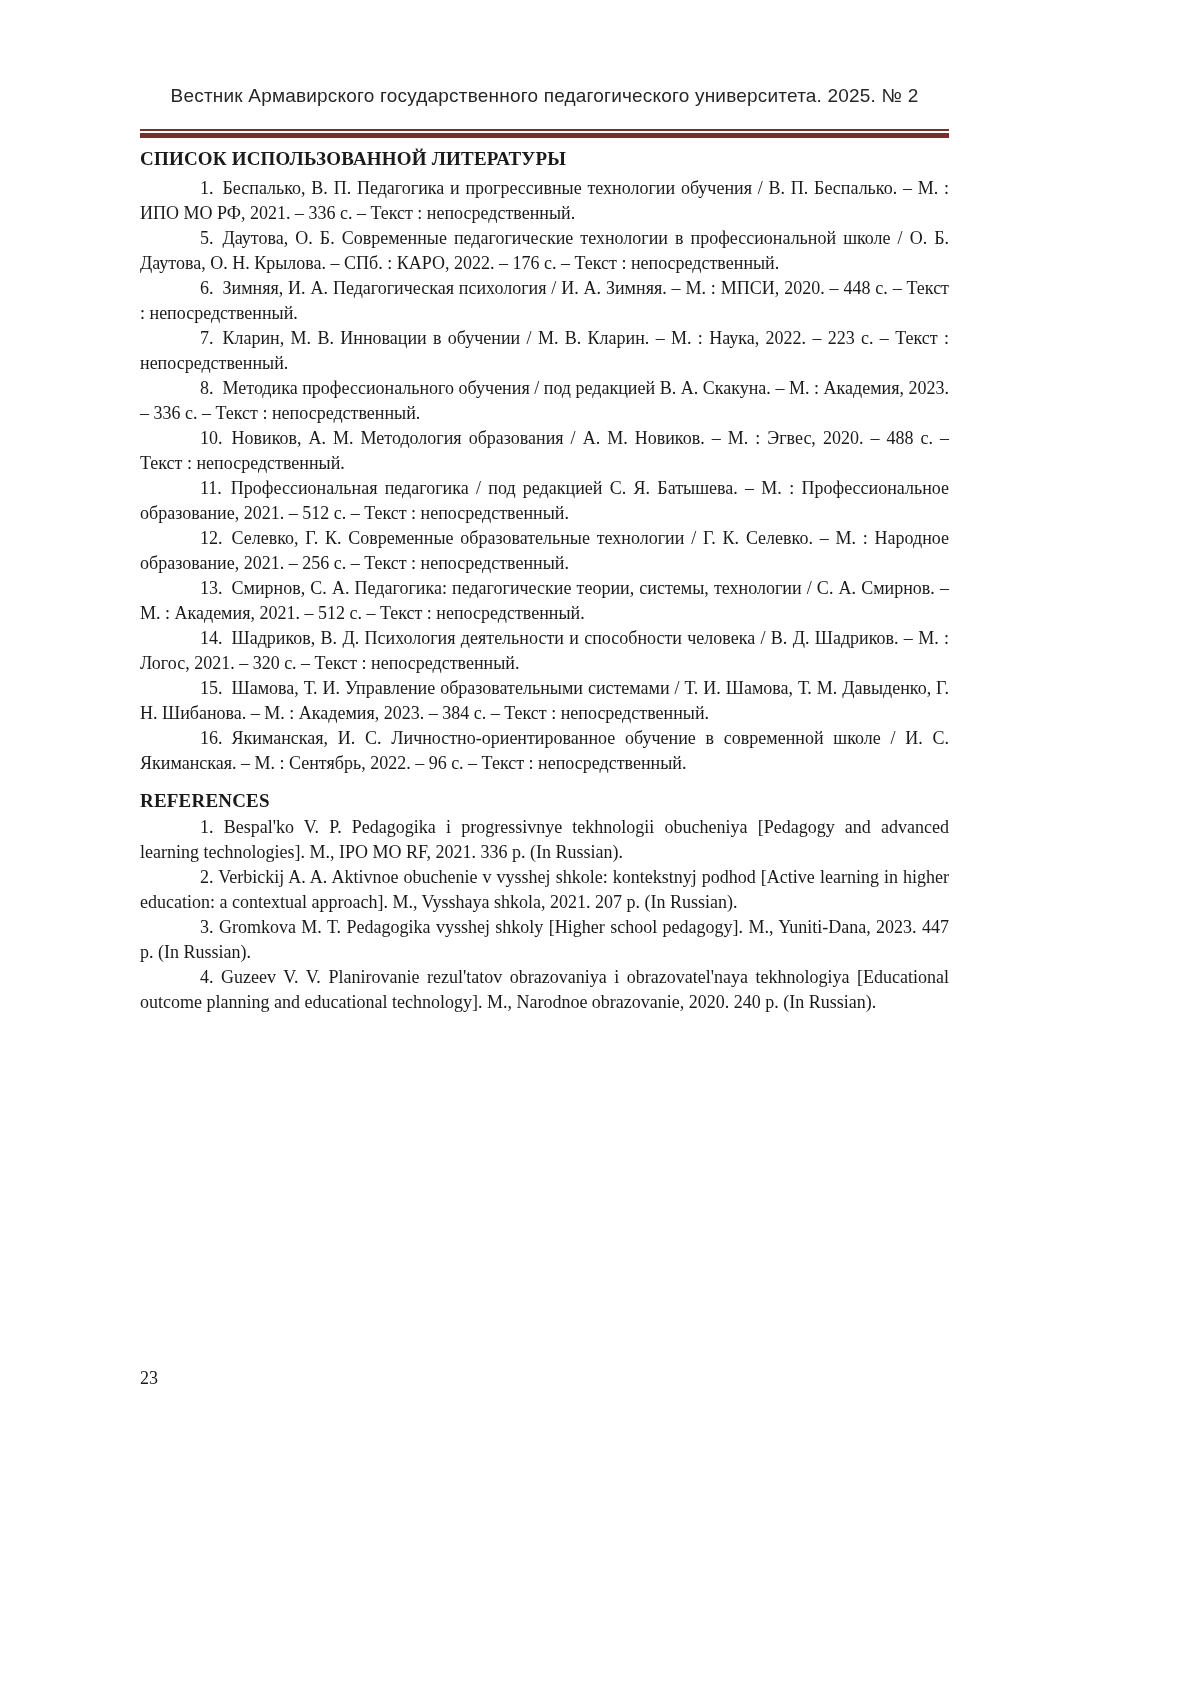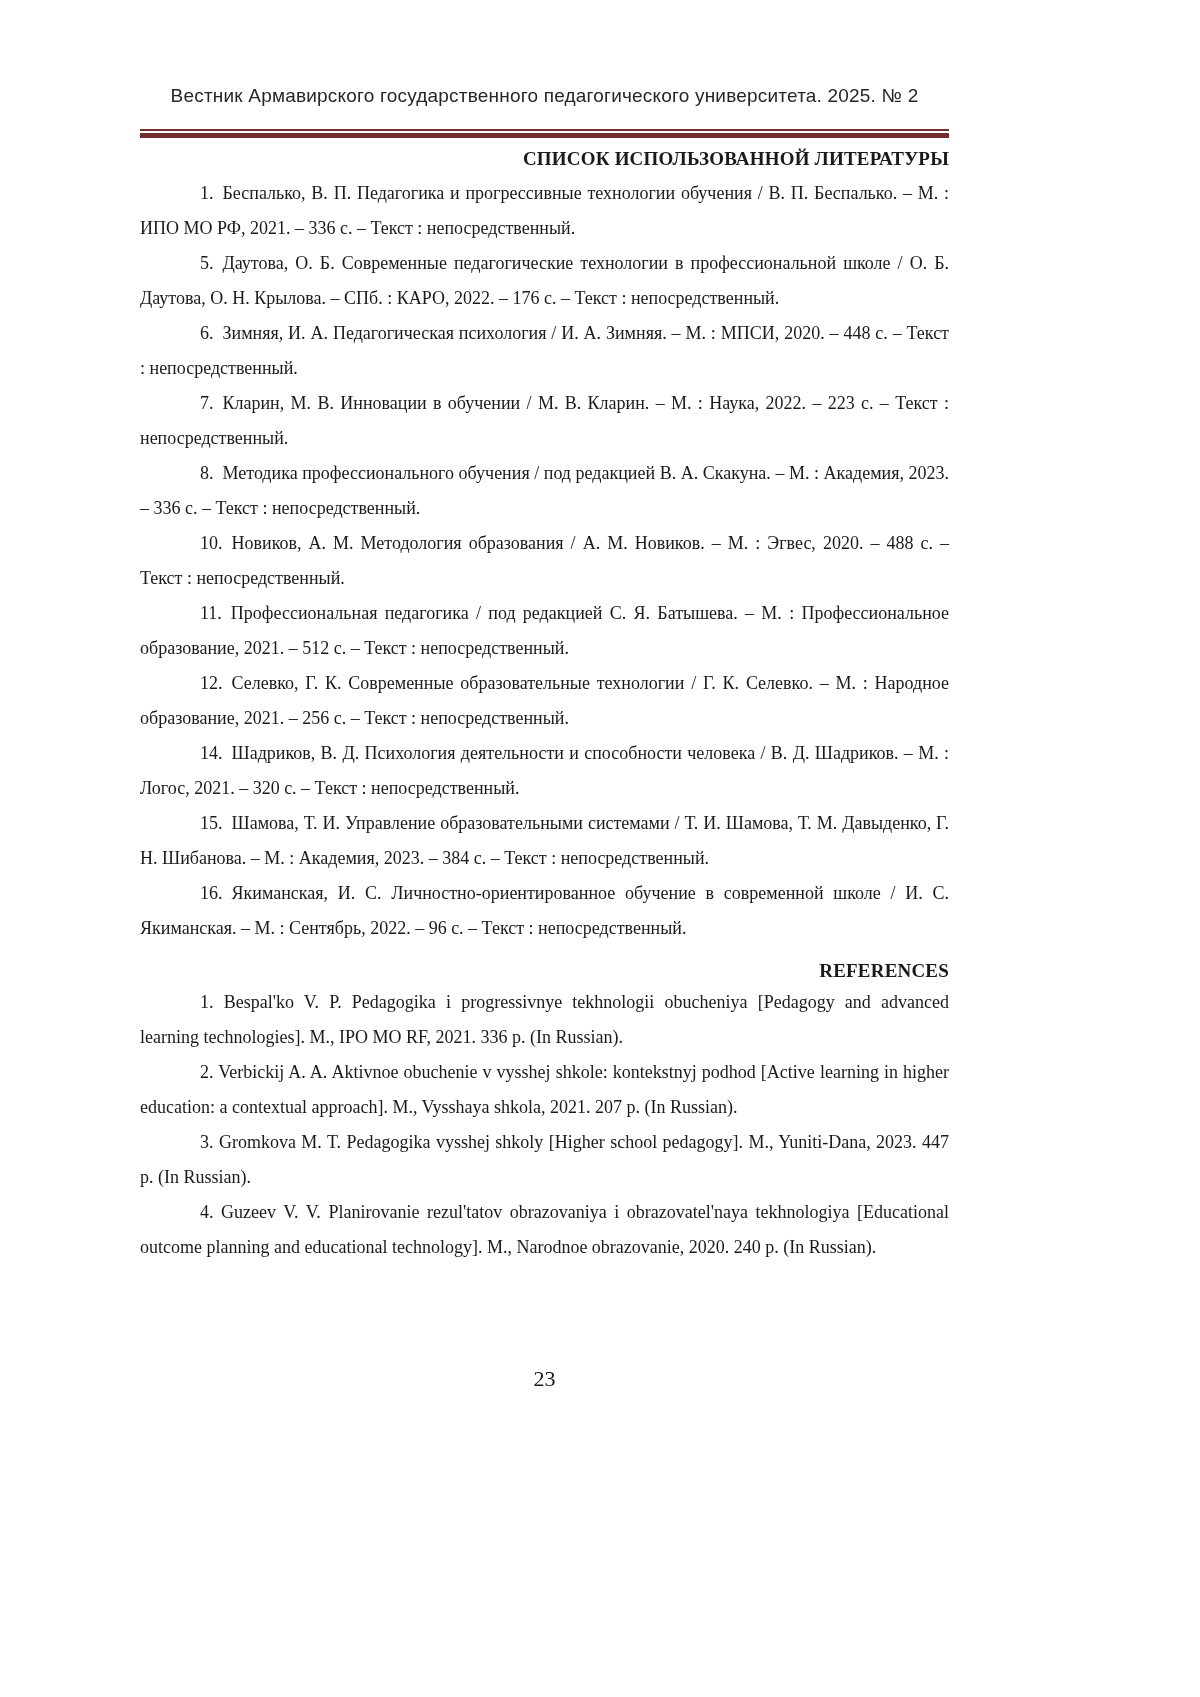--- a/index.html
+++ b/index.html
@@ -35,43 +35,43 @@
   .rule-gap   { height: 2px; background: #ffffff; }
   .rule-thick { height: 5px; background: #742f2f; }
 
   
   .content { top: 146px; }
   .section-title {
     margin: 0 0 5px 0;
     font-size: 19px;
     font-weight: bold;
     line-height: 25px;
-    text-align: right;
+    text-align: left;
     letter-spacing: 0.2px;
   }
   .section-title.refs { margin-top: 12px; margin-bottom: 2px; }
   .bib-item, .ref-item {
     margin: 0;
     font-size: 18px;
-    line-height: 35px;
+    line-height: 25px;
     text-align: justify;
     text-indent: 60px;
     hyphens: manual;
     -webkit-hyphens: manual;
   }
   .bib-num { margin-right: 9px; }
   .ref-title { }
 
   .page-number {
     position: absolute;
     left: 140px;
     width: 809px;
     top: 1366px;
-    text-align: center;
-    font-size: 22px;
+    text-align: left;
+    font-size: 18px;
     line-height: 25px;
     color: #1a1a1a;
   }
 </style>
 </head>
 <body>
 
 <div class="column page-header">
   <div class="journal-line">Вестник Армавирского государственного педагогического университета. 2025. № 2</div>
   <div class="rule rule-thin" style="background: rgb(116, 47, 47);"></div>
@@ -84,20 +84,21 @@
   <h1 class="section-title">СПИСОК ИСПОЛЬЗОВАННОЙ ЛИТЕРАТУРЫ</h1>
 
   <p class="bib-item"><span class="bib-num">1.</span><span>Беспалько, В. П. Педагогика и прогрессивные технологии обучения / В. П. Беспалько. – М. : ИПО МО РФ, 2021. – 336 с. – Текст : непосредственный.</span></p>
   <p class="bib-item"><span class="bib-num">5.</span><span>Даутова, О. Б. Современные педагогические технологии в профессиональ­ной школе / О. Б. Даутова, О. Н. Крылова. – СПб. : КАРО, 2022. – 176 с. – Текст : непосредственный.</span></p>
   <p class="bib-item"><span class="bib-num">6.</span><span>Зимняя, И. А. Педагогическая психология / И. А. Зимняя. – М. : МПСИ, 2020. – 448 с. – Текст : непосредственный.</span></p>
   <p class="bib-item"><span class="bib-num">7.</span><span>Кларин, М. В. Инновации в обучении / М. В. Кларин. – М. : Наука, 2022. – 223 с. – Текст : непосредственный.</span></p>
   <p class="bib-item"><span class="bib-num">8.</span><span>Методика профессионального обучения / под редакцией В. А. Скакуна. – М. : Академия, 2023. – 336 с. – Текст : непосредственный.</span></p>
   <p class="bib-item"><span class="bib-num">10.</span><span>Новиков, А. М. Методология образования / А. М. Новиков. – М. : Эгвес, 2020. – 488 с. – Текст : непосредственный.</span></p>
   <p class="bib-item"><span class="bib-num">11.</span><span>Профессиональная педагогика / под редакцией С. Я. Батышева. – М. : Профессиональное образование, 2021. – 512 с. – Текст : непосредственный.</span></p>
   <p class="bib-item"><span class="bib-num">12.</span><span>Селевко, Г. К. Современные образовательные технологии / Г. К. Селевко. – М. : Народное образование, 2021. – 256 с. – Текст : непосредственный.</span></p>
+  <p class="bib-item"><span class="bib-num">13.</span><span>Смирнов, С. А. Педагогика: педагогические теории, системы, технологии / С. А. Смирнов. – М. : Академия, 2021. – 512 с. – Текст : непосредственный.</span></p>
   <p class="bib-item"><span class="bib-num">14.</span><span>Шадриков, В. Д. Психология деятельности и способности человека / В. Д. Шадриков. – М. : Логос, 2021. – 320 с. – Текст : непосредственный.</span></p>
   <p class="bib-item"><span class="bib-num">15.</span><span>Шамова, Т. И. Управление образовательными системами / Т. И. Шамова, Т. М. Давыденко, Г. Н. Шибанова. – М. : Академия, 2023. – 384 с. – Текст : непосредственный.</span></p>
   <p class="bib-item"><span class="bib-num">16.</span><span>Якиманская, И. С. Личностно-ориентированное обучение в современной школе / И. С. Якиманская. – М. : Сентябрь, 2022. – 96 с. – Текст : непосредственный.</span></p>
 
   <h2 class="section-title refs">REFERENCES</h2>
 
   <p class="ref-item"><span>1. Bespal'ko V. P. </span><span class="ref-title">Pedagogika i progressivnye tekhnologii obucheniya</span><span> [Pedagogy and advanced learning technologies]. M., IPO MO RF, 2021. 336 p. (In Russian).</span></p>
   <p class="ref-item"><span>2. Verbickij A. A. </span><span class="ref-title">Aktivnoe obuchenie v vysshej shkole: kontekstnyj podhod</span><span> [Active learning in higher education: a contextual approach]. M., Vysshaya shkola, 2021. 207 p. (In Russian).</span></p>
   <p class="ref-item"><span>3. Gromkova M. T. </span><span class="ref-title">Pedagogika vysshej shkoly</span><span> [Higher school pedagogy]. M., Yuniti-Dana, 2023. 447 p. (In Russian).</span></p>
   <p class="ref-item"><span>4. Guzeev V. V. </span><span class="ref-title">Planirovanie rezul'tatov obrazovaniya i obrazovatel'naya tekhnologiya</span><span> [Educational outcome planning and educational technology]. M., Narodnoe obrazovanie, 2020. 240 p. (In Russian).</span></p>

